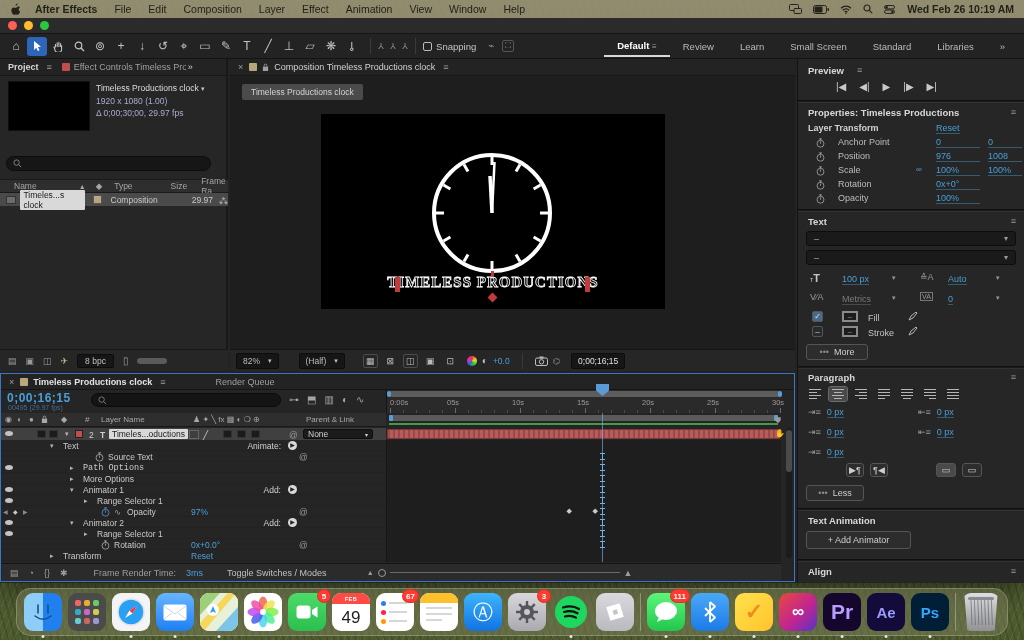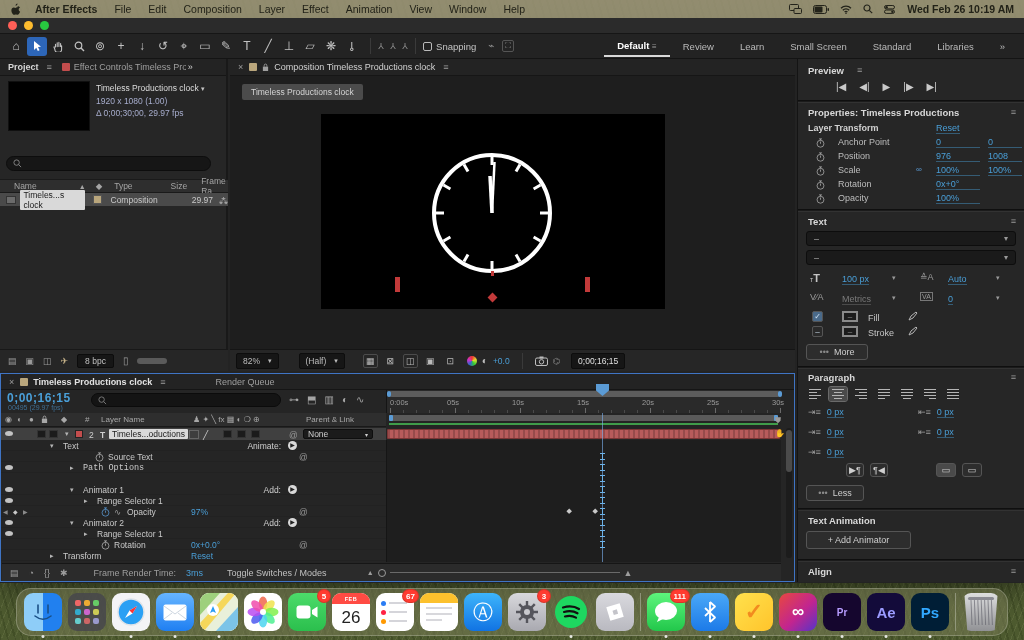--- a/index.html
+++ b/index.html
@@ -326,20 +326,21 @@
               <line x1="171.0" y1="147.0" x2="171.0" y2="155.0"></line>
               <line x1="147.0" y1="140.6" x2="143.0" y2="147.5"></line>
               <line x1="129.4" y1="123.0" x2="122.5" y2="127.0"></line>
               <line x1="123.0" y1="99.0" x2="115.0" y2="99.0"></line>
               <line x1="129.4" y1="75.0" x2="122.5" y2="71.0"></line>
               <line x1="147.0" y1="57.4" x2="143.0" y2="50.5"></line>
             </g>
           <line x1="171" y1="99" x2="169" y2="62" stroke="#fff" stroke-width="3.5"></line>
           <line x1="171" y1="99" x2="173.5" y2="48" stroke="#fff" stroke-width="2.5"></line>
         </svg>
+        <div class="comp-text">TIMELESS PRODUCTIONS</div>
         <div class="handle" style="left:74px;top:163px;width:5px;height:15px"></div>
         <div class="handle" style="left:264px;top:163px;width:5px;height:15px"></div>
         <div class="handle" style="left:168px;top:180px;width:7px;height:7px;transform:rotate(45deg)"></div>
         <div class="handle" style="left:170px;top:157px;width:3px;height:5px"></div>
       </div>
       <div class="v-bottom">
         <span class="v-well">
             <span>82%</span>
             <span style="font-size:7px">▾</span>
           </span>
@@ -503,20 +504,24 @@
               </svg>
             </span>
             <span style="position: absolute; left: 107px; top: 1px;">Source Text</span>
             <span style="position: absolute; left: 298px; top: 1px; color: rgb(154, 154, 154);">@</span>
           </div>
           <div class="trow" style="top: 22px;">
             <span class="eye" style="left: 4px; top: 3px;"></span>
             <span class="twirl" style="left: 69px;">▸</span>
             <span style="position: absolute; left: 82px; top: 1px; font-family: Liberation Mono, monospace;">Path Options</span>
           </div>
+          <div class="trow" style="top: 33px;">
+            <span class="twirl" style="left: 69px;">▸</span>
+            <span style="position: absolute; left: 82px; top: 1px;">More Options</span>
+          </div>
           <div class="trow" style="top: 44px;">
             <span class="eye" style="left: 4px; top: 3px;"></span>
             <span class="twirl" style="left: 69px;">▾</span>
             <span style="position: absolute; left: 82px; top: 1px;">Animator 1</span>
             <span style="position: absolute; left: 225px; width: 55px; text-align: right; top: 1px; color: rgb(207, 207, 207);">Add:</span>
             <span class="circle-btn" style="left: 287px; top: 1px;">▶</span>
           </div>
           <div class="trow" style="top: 55px;">
             <span class="eye" style="left: 4px; top: 3px;"></span>
             <span class="twirl" style="left: 83px;">▸</span>
@@ -879,21 +884,21 @@
           <svg width="22" height="14" viewBox="0 0 22 14">
             <rect x="0.5" y="0.5" width="14" height="13" rx="3" fill="#fff"></rect>
             <path d="M16 5l5.5-3.5v11L16 9z" fill="#fff"></path>
           </svg>
         </div>
         <span class="badge">5</span>
       </div>
       <div class="dock-item">
         <div class="dicon" style="background:#fff;flex-direction:column">
           <div style="width:38px;height:11px;background:#ff4b43;color:#fff;font-size:5.5px;font-weight:bold;display:flex;align-items:center;justify-content:center;letter-spacing:.5px">FEB</div>
-          <div style="flex:1;display:flex;align-items:center;justify-content:center;font-size:17px;font-weight:normal;color:#222">26</div>
+          <div style="flex:1;display:flex;align-items:center;justify-content:center;font-size:17px;font-weight:normal;color:#222">49</div>
         </div>
       </div>
       <div class="dock-item">
         <div class="dicon" style="background:#fff;flex-direction:column;align-items:flex-start;padding:6px 5px;gap:4px">
           <span style="display:flex;align-items:center;gap:3px">
             <i style="width:5px;height:5px;border-radius:50%;background:#2a7df4"></i>
             <i style="width:18px;height:2px;background:#d5d5da"></i>
           </span>
           <span style="display:flex;align-items:center;gap:3px">
             <i style="width:5px;height:5px;border-radius:50%;background:#f24"></i>
@@ -976,21 +981,21 @@
       </div>
       <div class="dock-item">
         <div class="dicon" style="background:linear-gradient(135deg,#ffe14d,#ffc42b);color:#f28b1f;font-size:22px">✓</div>
         <span class="rdot"></span>
       </div>
       <div class="dock-item">
         <div class="dicon" style="background:linear-gradient(135deg,#e8483f,#c2258f 55%,#5533c8);color:#fff;font-size:17px">∞</div>
         <span class="rdot"></span>
       </div>
       <div class="dock-item">
-        <div class="dicon" style="background:#15062e;color:#b79cff;font-size:10px;font-family:'Liberation Sans',sans-serif">Pr</div>
+        <div class="dicon" style="background:#15062e;color:#b79cff;font-size:21px;font-family:'Liberation Sans',sans-serif">Pr</div>
         <span class="rdot"></span>
       </div>
       <div class="dock-item">
         <div class="dicon" style="background:#130b3a;color:#9b9bff;font-size:15px;font-family:'Liberation Sans',sans-serif">Ae</div>
         <span class="rdot"></span>
       </div>
       <div class="dock-item">
         <div class="dicon" style="background:#001e36;color:#31a8ff;font-size:15px;font-family:'Liberation Sans',sans-serif">Ps</div>
         <span class="rdot"></span>
       </div>

